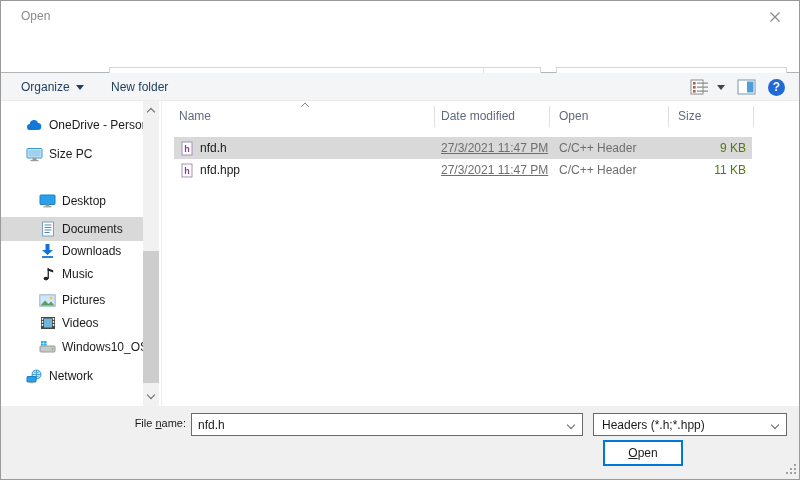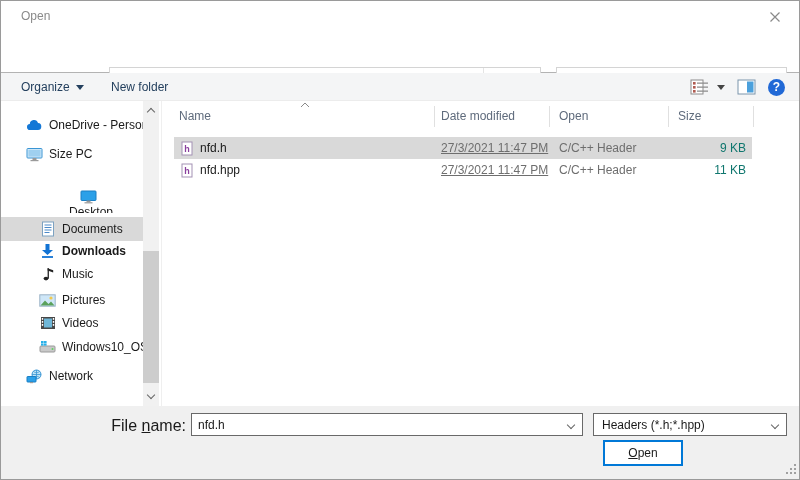--- a/index.html
+++ b/index.html
@@ -52,25 +52,25 @@
   .lheader { position:absolute; top:0; left:0; width:100%; height:30px; color:#5f6b7c; }
   .hcell { position:absolute; top:8px; font-size:12px; }
   .hsep { position:absolute; top:5px; width:1px; height:21px; background:#e0e0e0; }
   .sort-caret { position:absolute; left:129px; top:1px; }
   .lrow { position:absolute; left:3px; width:578px; height:22px; }
   .lrow.selected { background:#d9d9d9; }
   .cell { position:absolute; top:0; height:22px; display:flex; align-items:center; font-size:12px; }
   .c-name { left:7px; width:250px; gap:7px; color:#1a1a1a; }
   .c-date { left:267px; width:108px; color:#6e6e6e;text-decoration:underline; }
   .c-type { left:385px; width:108px; color:#6e6e6e; }
-  .c-size { left:400px; width:172px; justify-content:flex-end; color:#0f766e; }
+  .c-size { left:400px; width:172px; justify-content:flex-end; color:#4d7c0f; }
 
   
   .footer { position:absolute; top:405px; left:0; width:798px; height:73px; background:#f0f0f0; }
-  .fname-label { position:absolute; left:60px; top:11px; width:125px; text-align:right; font-size:16px; color:#1a1a1a; }
+  .fname-label { position:absolute; left:60px; top:11px; width:125px; text-align:right; font-size:11px; color:#1a1a1a; }
   .mn { text-decoration:underline; }
   .fname-input { position:absolute; left:190px; top:7px; width:392px; height:23px; background:#fff; border:1px solid #696969; display:flex; align-items:center; padding:0 24px 0 6px; }
   .input-chev { position:absolute; right:8px; top:8px; }
   .ftype-combo { position:absolute; left:592px; top:7px; width:194px; height:23px; background:#fff; border:1px solid #696969; display:flex; align-items:center; padding:0 24px 0 8px; }
   .btn { position:absolute; top:34px; height:26px; display:flex; align-items:center; justify-content:center; font-size:12px; color:#1a1a1a; }
   .btn-open { left:602px; width:80px; background:#fff; border:2px solid #0078d7; }
   .btn-cancel { left:696px; width:90px; background:#e1e1e1; border:1px solid #adadad; }
   .grip { position:absolute; right:3px; bottom:3px; width:12px; height:12px; }
   .grip i { position:absolute; width:2px; height:2px; background:#a0a0a0; }
 </style>
@@ -188,40 +188,40 @@
         <span class="sicon">
             <svg width="17" height="15" viewBox="0 0 17 15">
               <rect x="1" y="1.5" width="15" height="9.5" rx="0.8" fill="#d7ecfa" stroke="#3a95d4"></rect>
               <rect x="2.4" y="2.8" width="12.2" height="6.8" fill="#9fd0f0"></rect>
               <path d="M6.5 11h4v2h-4z" fill="#9a9a9a"></path>
               <path d="M4.5 13.6h8" stroke="#9a9a9a" stroke-width="1.2"></path>
             </svg>
           </span>
         <span>Size PC</span>
       </div>
-      <div class="side-item lvl2" style="top:88px;flex-direction:column;">
+      <div class="side-item lvl2" style="top:88px;">
         <span class="sicon">
             <svg width="17" height="14" viewBox="0 0 17 14">
               <rect x="1" y="1" width="15" height="9.5" rx="0.8" fill="#2ba0e8" stroke="#1b7fc4"></rect>
               <path d="M6.5 10.5h4v1.8h-4z" fill="#9a9a9a"></path>
               <path d="M4.5 12.8h8" stroke="#9a9a9a" stroke-width="1.2"></path>
             </svg>
           </span>
         <span>Desktop</span>
       </div>
       <div class="side-item lvl2 selected" style="top:116px;">
         <span class="sicon">
             <svg width="14" height="16" viewBox="0 0 14 16">
               <rect x="1.5" y="1" width="11" height="14" fill="#fff" stroke="#7da2c1"></rect>
               <path d="M3.5 4h7M3.5 6.5h7M3.5 9h7M3.5 11.5h5" stroke="#4b89c8" stroke-width="1"></path>
             </svg>
           </span>
         <span>Documents</span>
       </div>
-      <div class="side-item lvl2" style="top:138px;font-weight:bold;">
+      <div class="side-item lvl2" style="top:138px;">
         <span class="sicon">
             <svg width="15" height="16" viewBox="0 0 15 16">
               <path d="M5.5 1h4v6h3.5L7.5 12 2 7h3.5z" fill="#1273d4"></path>
               <path d="M2 14h11" stroke="#1273d4" stroke-width="1.8"></path>
             </svg>
           </span>
         <span>Downloads</span>
       </div>
       <div class="side-item lvl2" style="top:187px;">
         <span class="sicon">

